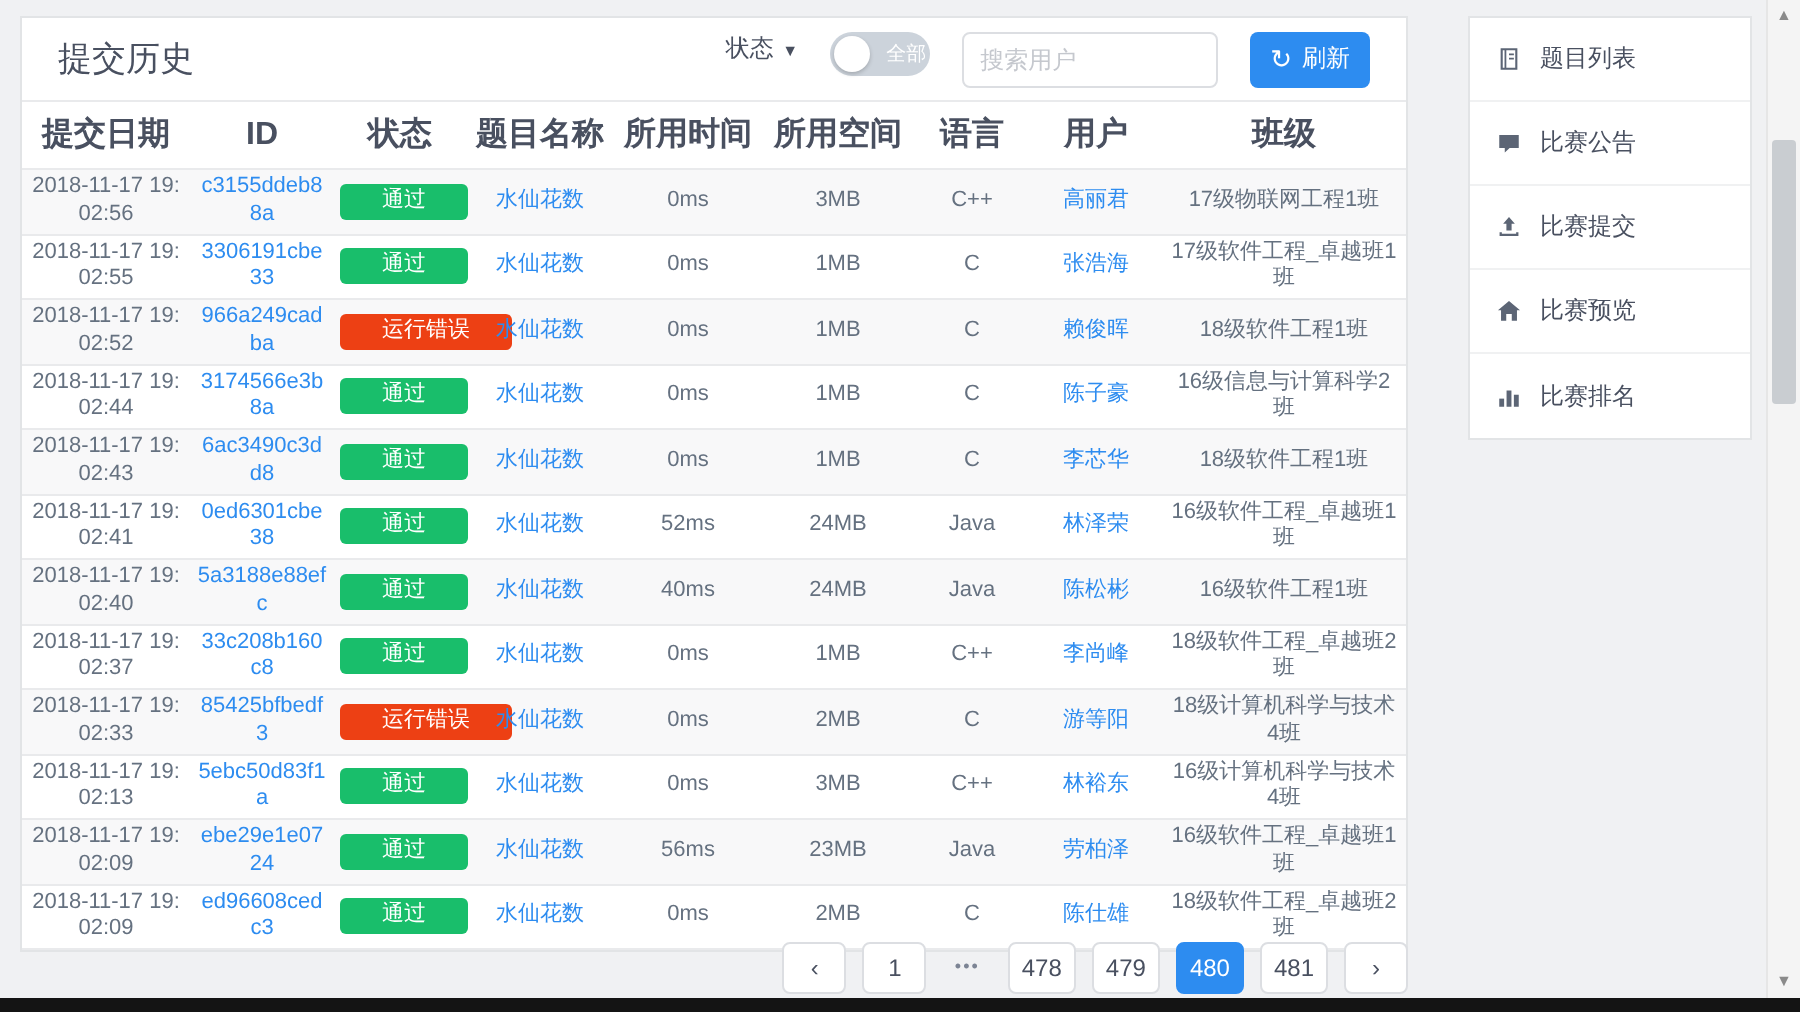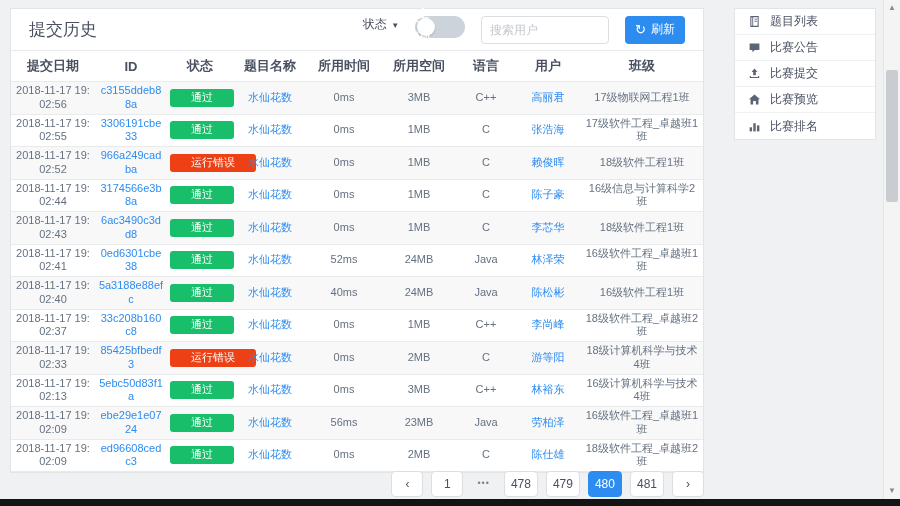--- a/index.html
+++ b/index.html
@@ -10,42 +10,42 @@
   body{background:#f0f1f3;font-family:"Liberation Sans","DejaVu Sans",sans-serif;position:relative}
 
   .main-card{position:absolute;left:10px;top:8px;width:694px;background:#fff;border:1px solid #e2e4e6}
   .card-header{display:flex;align-items:center;justify-content:space-between;padding:0 18px;height:42px;border-bottom:1px solid #e9eaec}
   .page-title{font-size:17px;color:#495060;font-weight:normal}
   .filters{display:flex;align-items:flex-start;gap:16px}
   .status-filter{font-size:12px;color:#495060;cursor:pointer;white-space:nowrap}
   .caret{font-size:8px;color:#495060;margin-left:1px}
   .switch{width:50px;height:22px;border-radius:11px;background:#ccd3db;position:relative;cursor:pointer;flex:none}
   .knob{position:absolute;left:2px;top:2px;width:18px;height:18px;border-radius:50%;background:#fff;box-shadow:0 1px 2px rgba(0,0,0,.2)}
-  .switch-label{position:absolute;right:17px;top:50%;transform:translateY(-50%);font-size:17px;color:#fff}
+  .switch-label{position:absolute;right:2px;top:50%;transform:translateY(-50%);font-size:10px;color:#fff}
   .search-input{width:128px;height:28px;border:1px solid #dcdee2;border-radius:4px;padding:0 8px;font-size:12px;color:#495060;outline:none;background:#fff;font-family:inherit}
   .search-input::placeholder{color:#c5c8ce}
   .refresh-btn{height:28px;background:var(--accent);color:#fff;border:none;border-radius:4px;font-size:12px;padding:0 10px;display:flex;align-items:center;gap:5px;cursor:pointer;font-family:inherit}
   .refresh-icon{font-size:13px;line-height:1}
 
   table{width:100%;border-collapse:collapse;font-size:11px;table-layout:fixed}
-  th{padding:6px 3px;color:#495060;font-weight:bold;text-align:center;border-bottom:1px solid #e9eaec;font-size:13px}
+  th{padding:6px 3px;color:#495060;font-weight:bold;text-align:center;border-bottom:1px solid #e9eaec;font-size:16px}
   td{padding:2px 3px;color:#657180;text-align:center;border-bottom:1px solid #e9eaec;word-break:break-all;line-height:1.25}
   tbody tr:nth-child(odd){background:#f8f8f9}
   .cell-link{color:var(--link);cursor:pointer}
   .badge{display:inline-block;padding:2px 21px;border-radius:3px;color:#fff;font-size:11px;white-space:nowrap}
   .badge-success{background:var(--success)}
   .badge-error{background:var(--error)}
 
   .pagination{position:absolute;left:10px;top:471px;width:694px;display:flex;justify-content:flex-end;gap:8px;align-items:center}
   .page-item{min-width:32px;height:26px;line-height:24px;border:1px solid #dcdee2;border-radius:4px;background:#fff;color:#495060;font-size:12px;text-align:center;cursor:pointer;padding:0 6px}
   .page-item.active{background:var(--accent);border-color:var(--accent);color:#fff}
   .page-item.ellipsis{border:none;background:transparent;color:#7c8494;letter-spacing:1px;min-width:20px;font-size:9px}
 
   .sidebar{position:absolute;left:734px;top:8px;width:142px;background:#fff;border:1px solid #e2e4e6}
-  .side-item{display:flex;align-items:center;gap:9px;padding:0 13px;height:26px;font-size:12px;color:#495060;border-bottom:1px solid #f0f1f2;cursor:pointer}
+  .side-item{display:flex;align-items:center;gap:9px;padding:0 13px;height:42px;font-size:12px;color:#495060;border-bottom:1px solid #f0f1f2;cursor:pointer}
   .side-item:last-child{border-bottom:none}
   .side-icon{width:13px;height:13px;color:#5c6575;display:inline-flex;flex:none}
 
   .scrollbar{position:absolute;right:0;top:0;width:17px;height:506px;background:#f4f4f4;border-left:1px solid #e6e6e6}
   .scroll-arrow{position:absolute;left:0;width:16px;height:16px;color:#8a8a8a;font-size:8px;text-align:center;line-height:16px;cursor:pointer}
   .scroll-thumb{position:absolute;left:2px;top:70px;width:12px;height:132px;background:#c9cdd1;border-radius:2px;cursor:pointer}
   .bottom-bar{position:absolute;left:0;bottom:0;width:900px;height:7px;background:#141414;z-index:20}
 </style>
 </head>
 <body>

